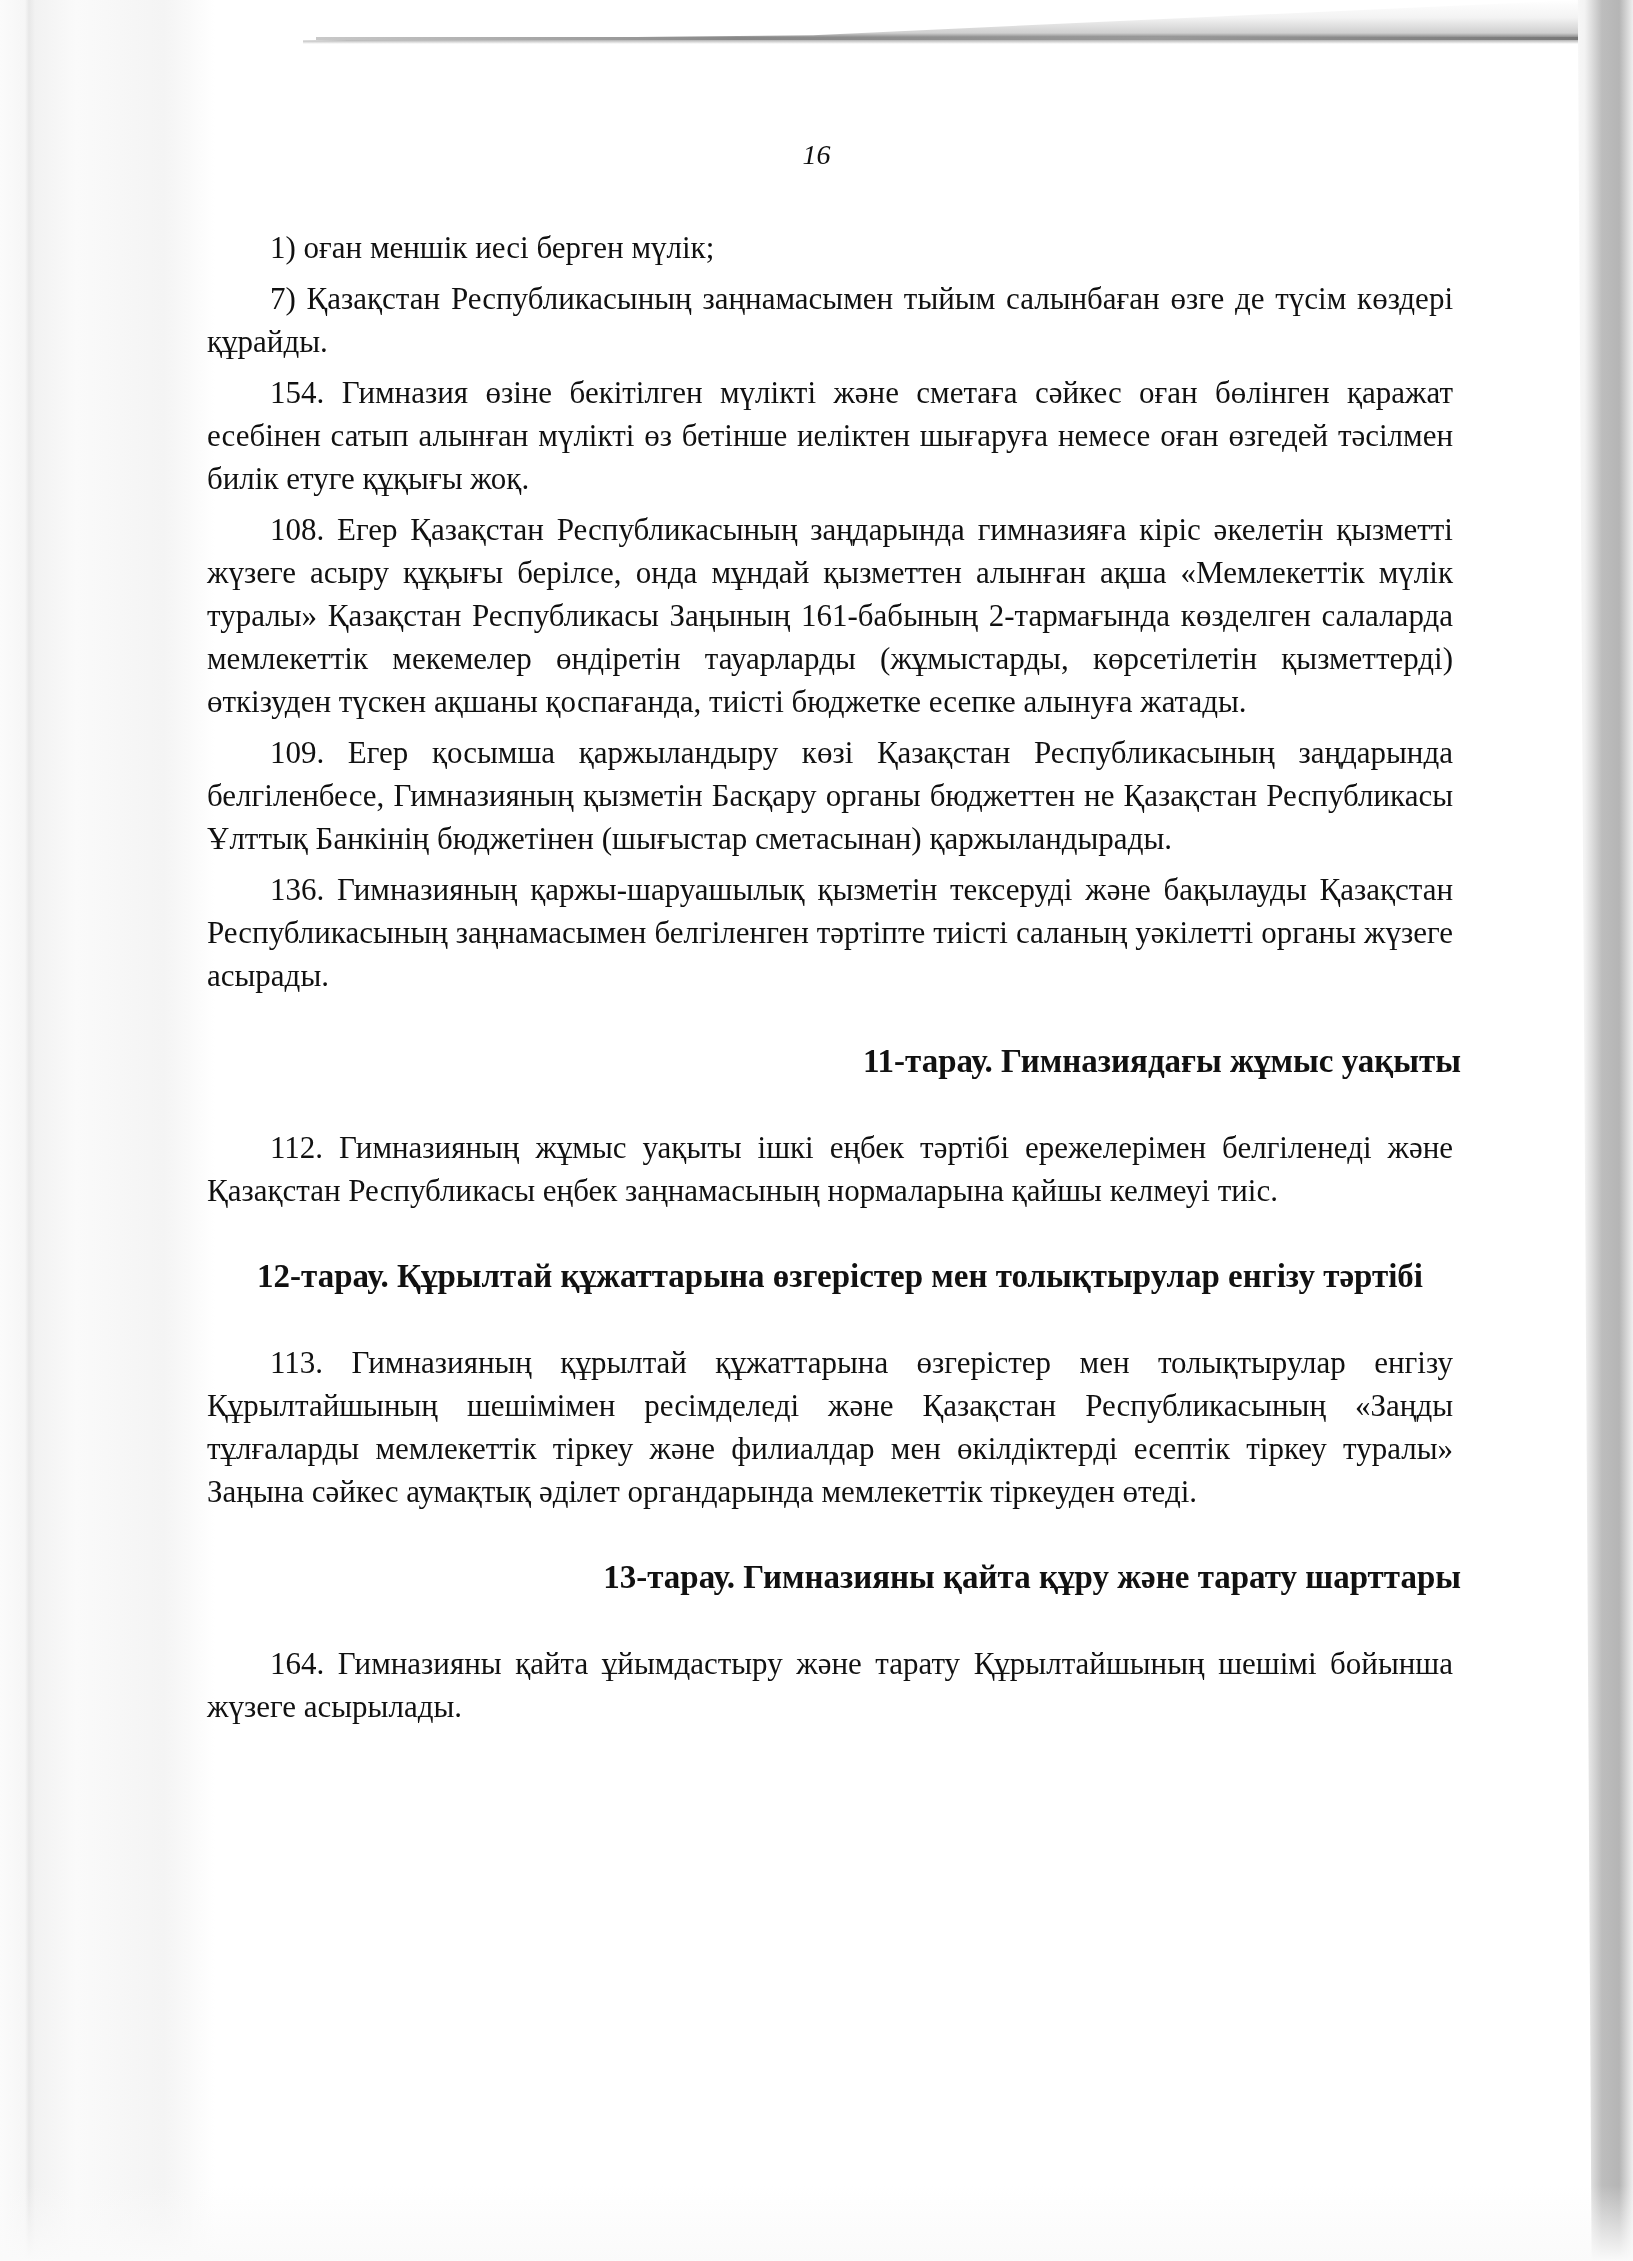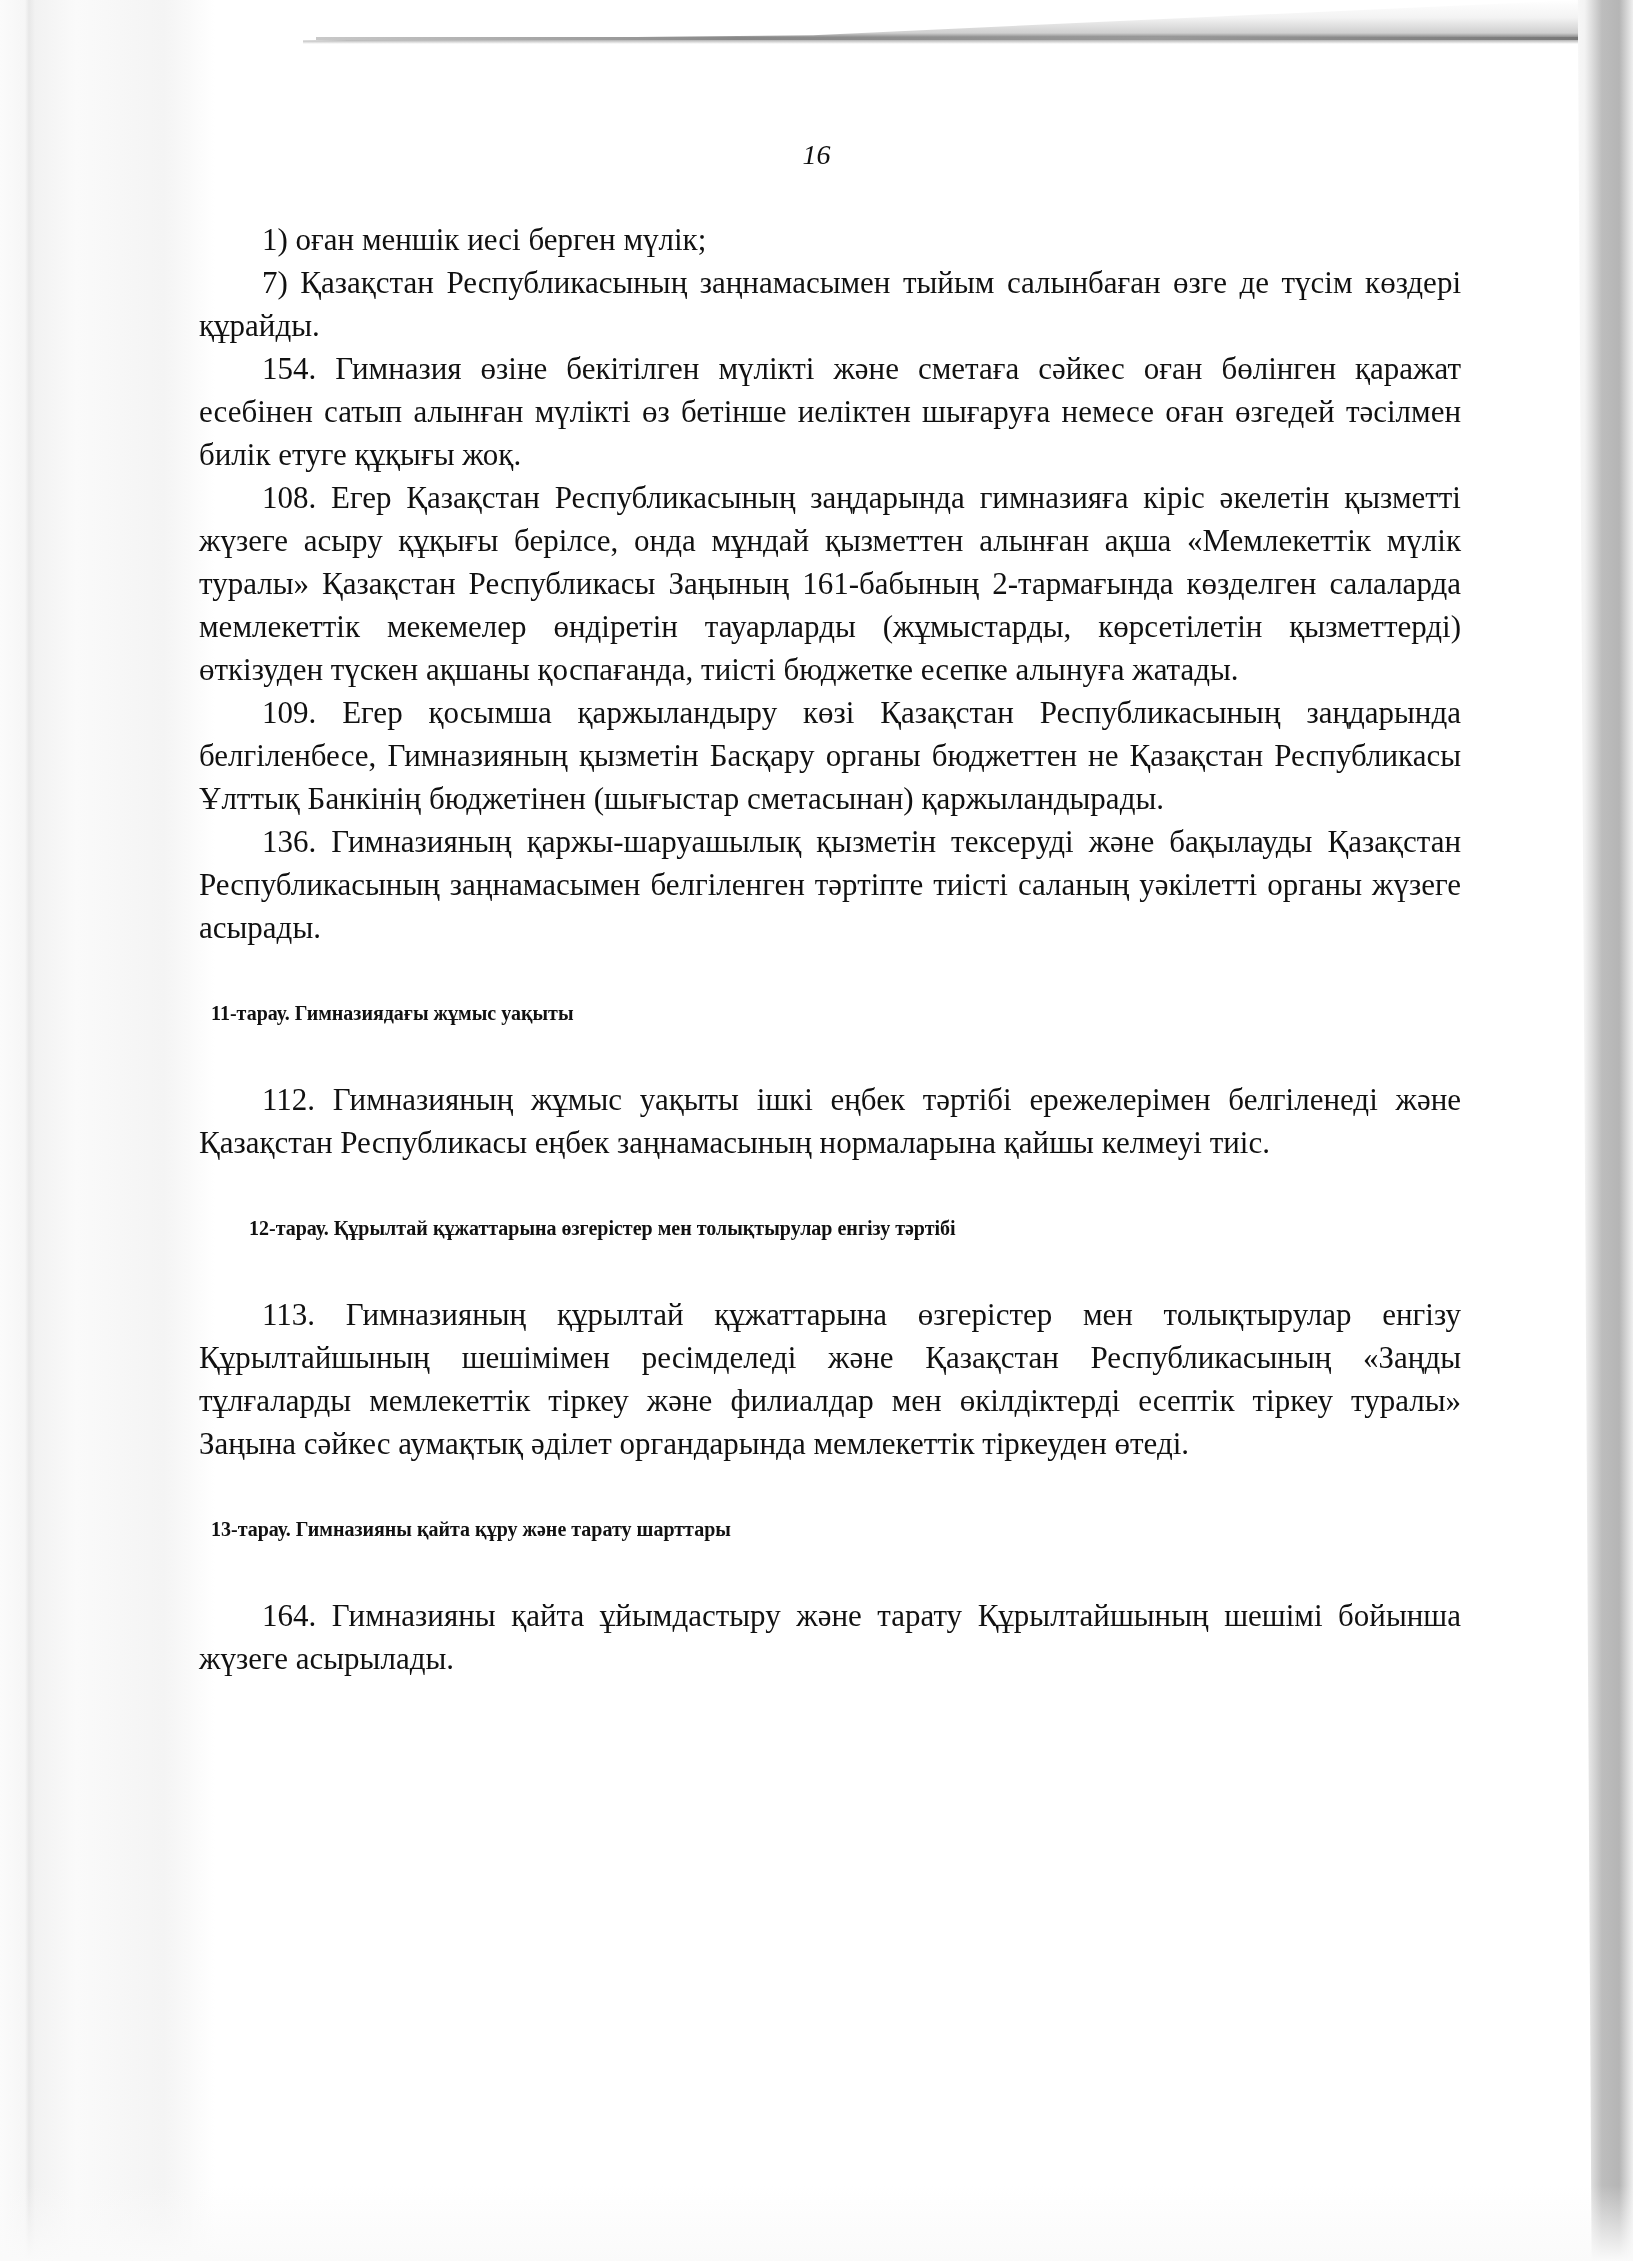--- a/index.html
+++ b/index.html
@@ -35,25 +35,25 @@
 
   .page-number {
     position: absolute; top: 138px; left: 0; width: 1633px;
     text-align: center; font-size: 28px; line-height: 33px; font-style: italic;
   }
   .content {
     position: absolute; left: 199px; top: 218px; width: 1262px;
     font-size: 31px; line-height: 43px;
   }
   .para {
-    margin: 0; text-align: justify; text-indent: 63px;
+    margin: 8px; text-align: justify; text-indent: 63px;
   }
   .heading {
-    margin: 12px; text-align: left; font-weight: bold;
-    font-size: 20px; line-height: 43px;
+    margin: 0; text-align: right; font-weight: bold;
+    font-size: 33px; line-height: 43px;
   }
   .gap-before-h1 { margin-top: 43px; }
   .gap-after-h { margin-bottom: 43px; }
 </style>
 </head>
 <body>
 
 <div class="left-shadow"></div>
 <div class="top-curl"></div>
 <div class="top-line"></div>

